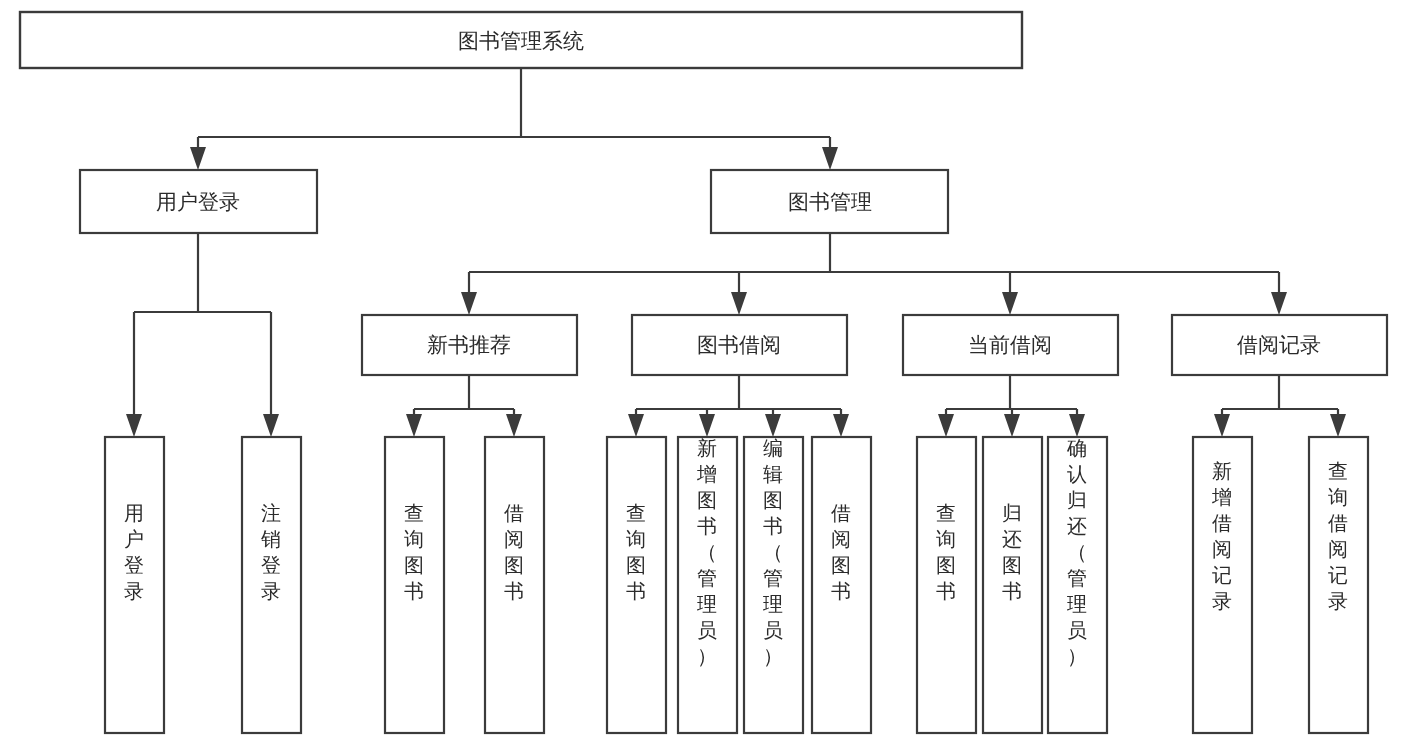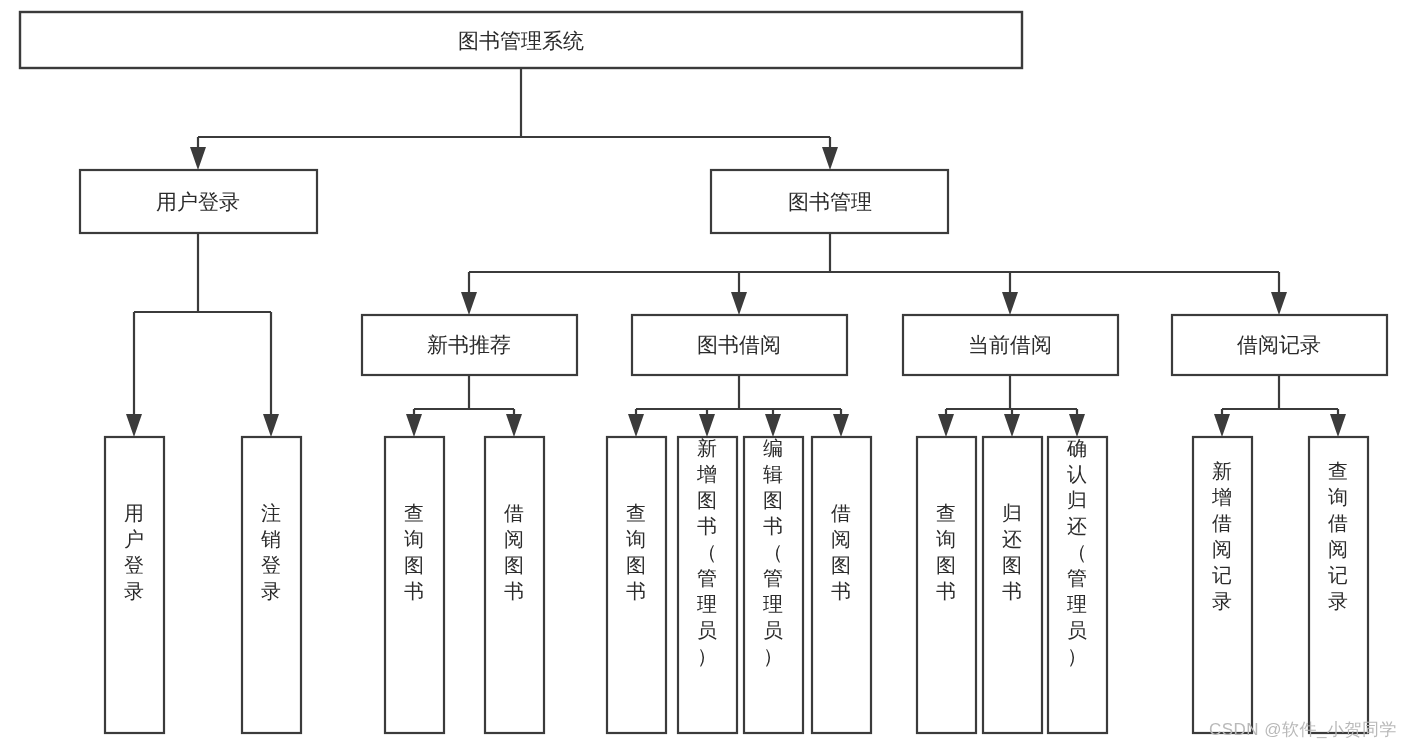--- a/index.html
+++ b/index.html
@@ -235,15 +235,14 @@
     <text class="leaf-label vtext"><tspan x="1222" y="478">新</tspan><tspan x="1222" y="504">增</tspan><tspan x="1222" y="530">借</tspan><tspan x="1222" y="556">阅</tspan><tspan x="1222" y="582">记</tspan><tspan x="1222" y="608">录</tspan></text>
   </g>
 
   <g>
     <rect class="node-rect" x="1309" y="437" width="59" height="296"></rect>
     <text class="leaf-label vtext"><tspan x="1338" y="478">查</tspan><tspan x="1338" y="504">询</tspan><tspan x="1338" y="530">借</tspan><tspan x="1338" y="556">阅</tspan><tspan x="1338" y="582">记</tspan><tspan x="1338" y="608">录</tspan></text>
   </g>
 
 </svg>
 
-<div class="watermark">CSDN @软件_小贺同学</div>
 
 </div>
 
 </body></html>

